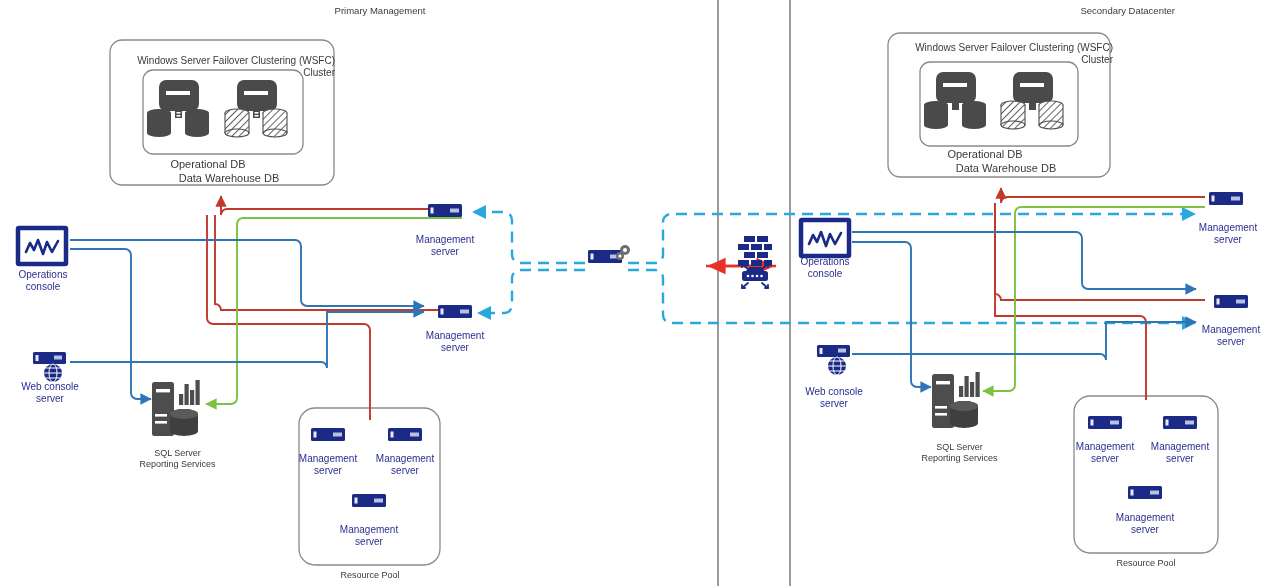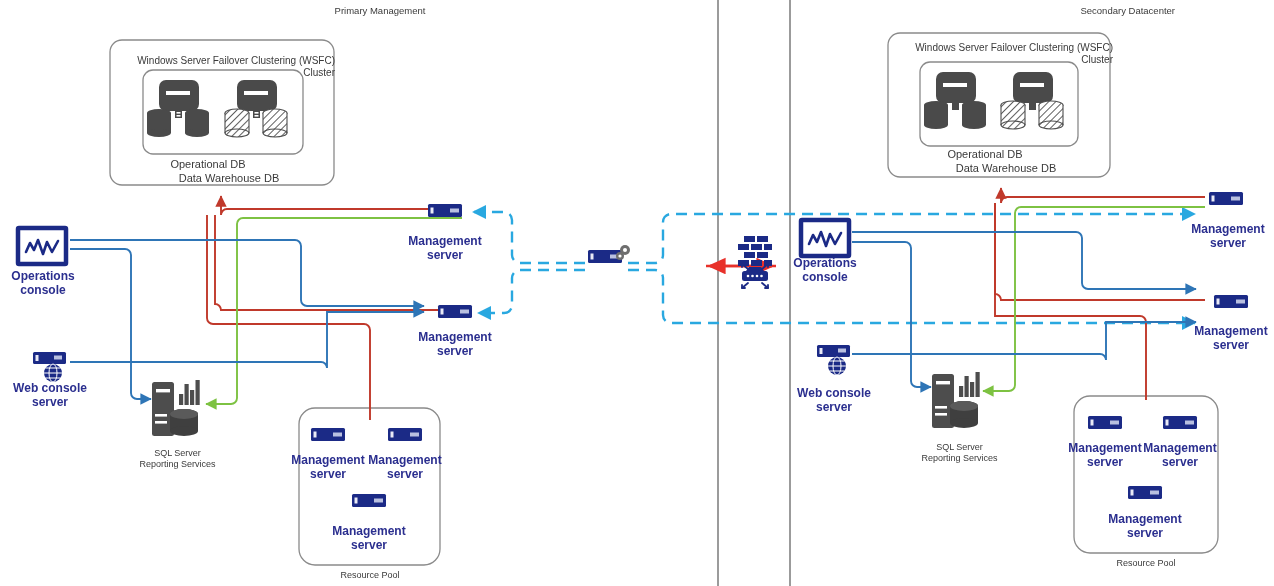--- a/index.html
+++ b/index.html
@@ -1,21 +1,21 @@
 <!DOCTYPE html>
 <html><head>
 <meta charset="utf-8">
 <style>
   html,body{margin:0;padding:0;background:#ffffff;}
   body{width:1274px;height:586px;overflow:hidden;
        font-family:"Liberation Sans","DejaVu Sans",sans-serif;}
   #stage{position:relative;width:1274px;height:586px;background:#fff;}
   #svgroot{position:absolute;left:0;top:0;width:1274px;height:586px;}
   .lbl{position:absolute;text-align:center;line-height:1.18;white-space:pre-line;}
-  .lbl-blue{color:#2b2f8f;font-size:12px;font-weight:bold;}
+  .lbl-blue{color:#2b2f8f;font-size:10px;}
   .lbl-gray{color:#3a3a3a;font-size:9px;}
   .lbl-dc{color:#3a3a3a;font-size:9.5px;}
   .lbl-wsfc{color:#3a3a3a;font-size:10px;text-align:right;}
   .lbl-db{color:#3a3a3a;font-size:11px;text-align:center;}
 </style>
 </head>
 <body>
 
 <div id="stage">
 

